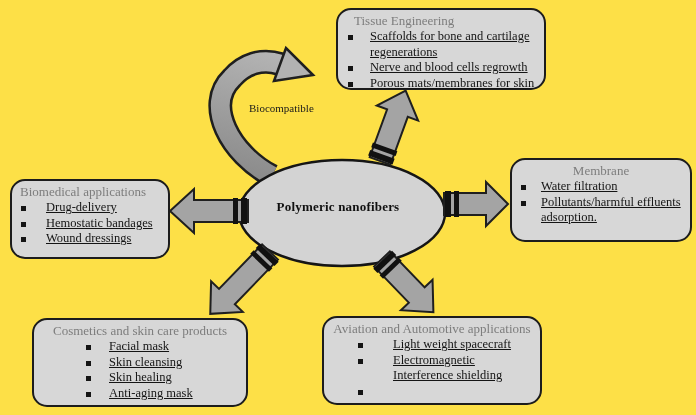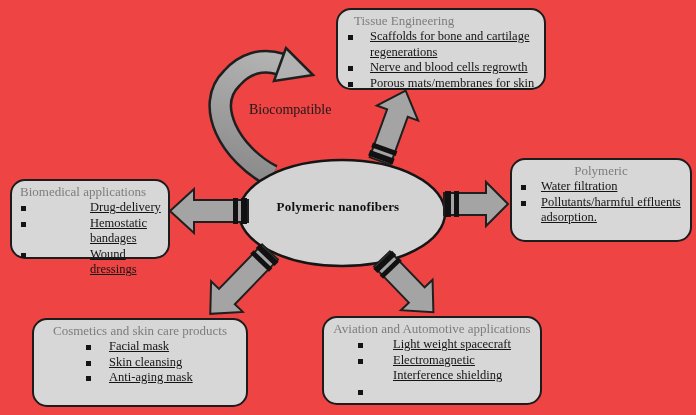--- a/index.html
+++ b/index.html
@@ -1,44 +1,44 @@
 <!DOCTYPE html>
 <html><head>
 <meta charset="utf-8">
 <style>
   html,body{margin:0;padding:0;background:#ffffff;}
   .canvas{
-    position:relative;width:696px;height:415px;background:#ef4444;overflow:hidden;
+    position:relative;width:696px;height:415px;background:#fde047;overflow:hidden;
     font-family:"Liberation Serif","DejaVu Serif",serif;color:#141414;
   }
   .arrows{position:absolute;left:0;top:0;}
   .box{
     position:absolute;box-sizing:border-box;
     background:#d7d7d7;border:2.5px solid #1c1c1c;border-radius:15px;
     padding:3px 4px 3px 4px;font-size:12.5px;line-height:1.24;
   }
   .box-title{color:#7d7d7d;font-size:13px;white-space:nowrap;overflow:hidden;}
   .t-left{text-align:left;padding-left:12px;}
   .t-left2{text-align:left;padding-left:4px;}
   .t-center{text-align:center;}
   .item{display:flex;align-items:flex-start;text-decoration:underline;}
   .sq{width:5px;height:5px;background:#141414;flex:none;margin-top:6px;}
   .it{flex:1;}
   
   .b-tissue .item{padding-left:6px;}    .b-tissue .it{padding-left:17px;}
-  .b-biomed .item{padding-left:5px;gap:44px;}    .b-biomed .it{padding-left:20px;}
+  .b-biomed .item{padding-left:5px;}    .b-biomed .it{padding-left:20px;}
   .b-membrane .item{padding-left:5px;}  .b-membrane .it{padding-left:15px;}
   .b-cosmetics .item{padding-left:48px;}.b-cosmetics .it{padding-left:18px;}
   .b-aviation .item{padding-left:30px;gap:12px;} .b-aviation .it{padding-left:18px;}
   .center-label{
     position:absolute;left:236px;top:199px;width:204px;text-align:center;
     font-weight:bold;font-size:13px;letter-spacing:.2px;color:#111111;
   }
   .annotation{
-    position:absolute;left:249px;top:102px;font-size:14px;color:#1a1a1a;
+    position:absolute;left:249px;top:102px;font-size:11px;color:#1a1a1a;
   }
 </style>
 </head>
 <body>
 
 <div class="canvas">
 
   <svg class="arrows" width="696" height="415" viewBox="0 0 696 415">
     <defs>
       <linearGradient id="curveGrad" gradientUnits="userSpaceOnUse" x1="250" y1="180" x2="285" y2="55">
@@ -112,40 +112,44 @@
       <span class="sq"></span>
       <span class="it">Hemostatic bandages</span>
     </div>
     <div class="item">
       <span class="sq"></span>
       <span class="it">Wound dressings</span>
     </div>
   </div>
 
   <div class="box b-membrane" style="left:510px;top:158px;width:182px;height:84px;">
-    <div class="box-title t-center">Polymeric</div>
+    <div class="box-title t-center">Membrane</div>
     <div class="item">
       <span class="sq"></span>
       <span class="it">Water filtration</span>
     </div>
     <div class="item">
       <span class="sq"></span>
       <span class="it">Pollutants/harmful effluents adsorption.</span>
     </div>
   </div>
 
   <div class="box b-cosmetics" style="left:32px;top:318px;width:216px;height:89px;">
     <div class="box-title t-center">Cosmetics and skin care products</div>
     <div class="item">
       <span class="sq"></span>
       <span class="it">Facial mask</span>
     </div>
     <div class="item">
       <span class="sq"></span>
       <span class="it">Skin cleansing</span>
+    </div>
+    <div class="item">
+      <span class="sq"></span>
+      <span class="it">Skin healing</span>
     </div>
     <div class="item">
       <span class="sq"></span>
       <span class="it">Anti-aging mask</span>
     </div>
   </div>
 
   <div class="box b-aviation" style="left:322px;top:316px;width:220px;height:89px;">
     <div class="box-title t-center">Aviation and Automotive applications</div>
     <div class="item">

